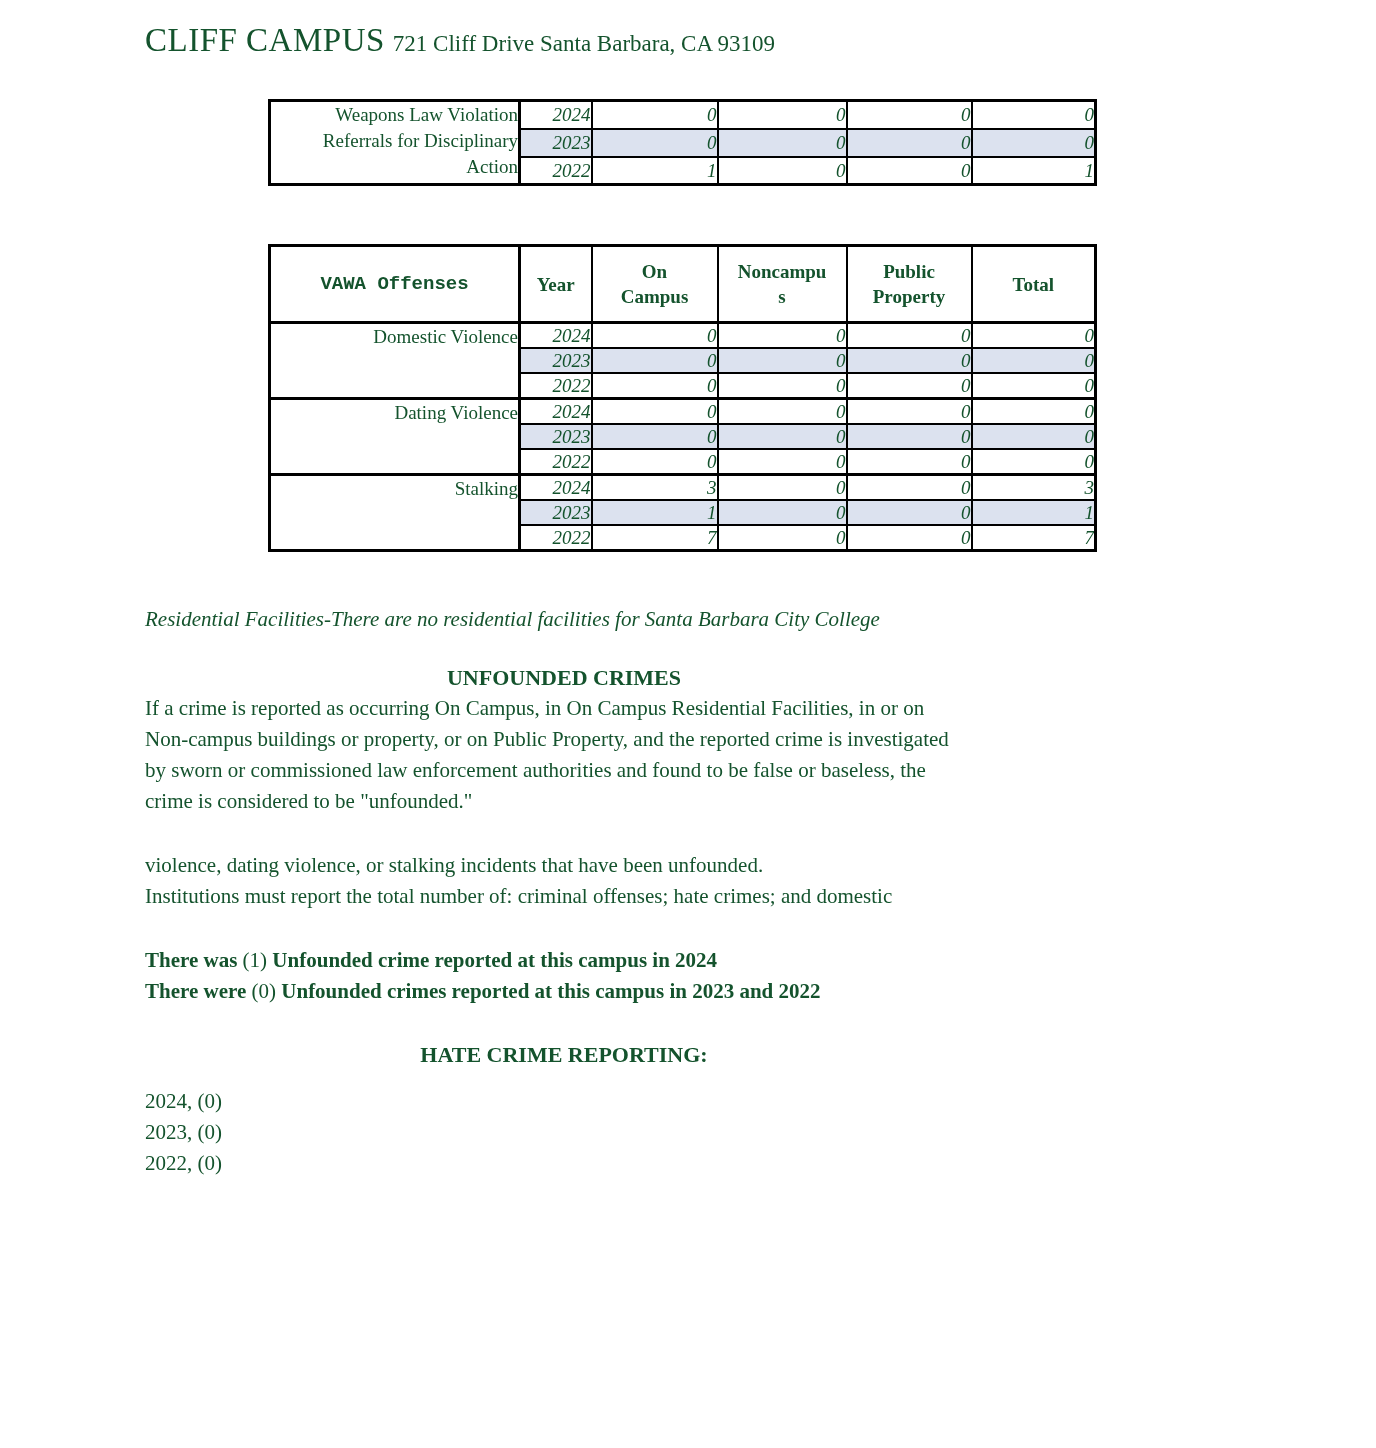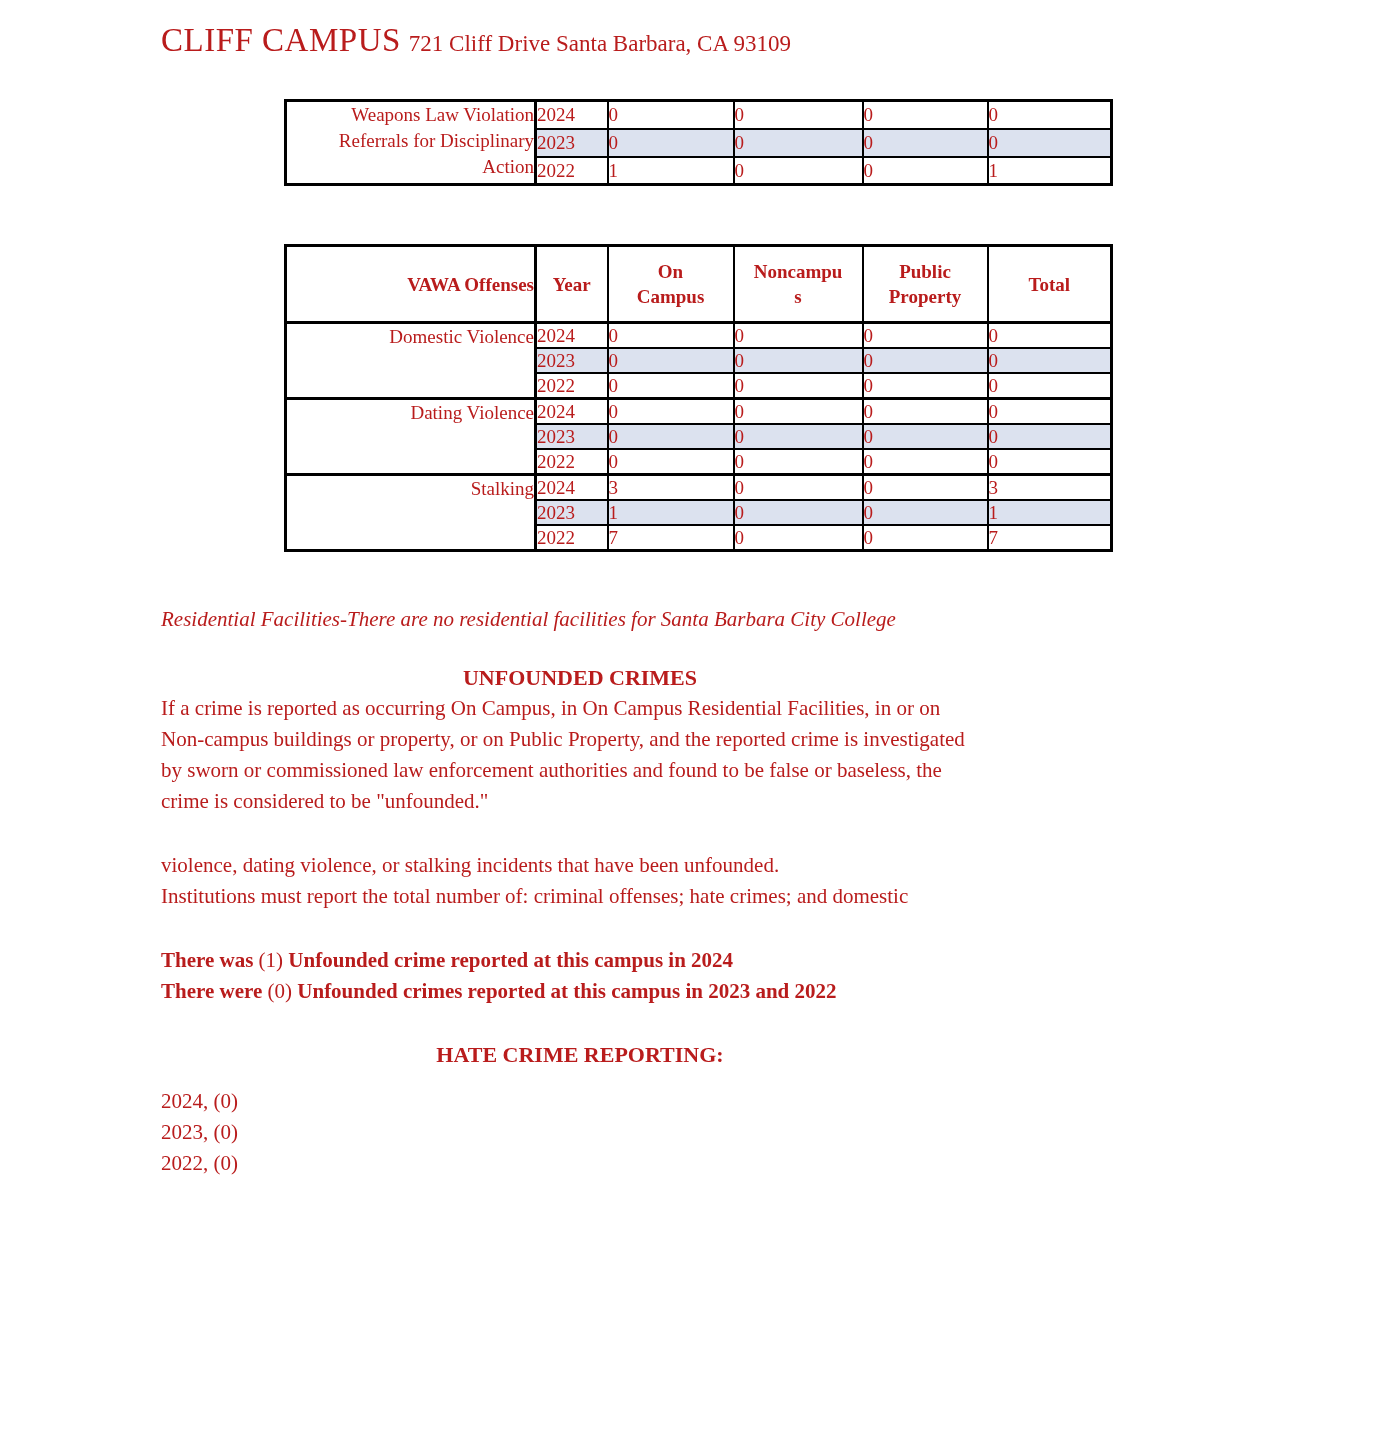--- a/index.html
+++ b/index.html
@@ -2,24 +2,23 @@
 <html><head>
 <meta charset="utf-8">
 <style>
   * { box-sizing: border-box; }
   html, body { margin: 0; padding: 0; background: #ffffff; }
   .page {
     position: relative;
     width: 1128px;
     height: 1448px;
     background: #ffffff;
-    color: #b91c1c;
+    color: #14532d;
     font-family: "Liberation Serif", serif;
     overflow: hidden;
-    margin-left: 16px;
   }
   .content { padding: 22px 145px 0 145px; }
 
   
   .doc-title { margin: 0; font-weight: normal; white-space: nowrap; }
   .title-campus { font-size: 33px; letter-spacing: 0.5px; }
   .title-address { font-size: 23px; }
 
   
   .tbl-wrap { margin-left: 123px; }
@@ -43,35 +42,35 @@
   col.c-n4 { width: 124px; }
 
   .label-cell {
     text-align: right;
     vertical-align: top;
     padding: 1px 6px 0 8px;
     white-space: pre-line;
     line-height: 26px;
     border-right-width: 3px !important;
   }
-  .year-cell, .num-cell { text-align: left; vertical-align: middle; line-height: 23px; }
+  .year-cell, .num-cell { text-align: right; vertical-align: middle; line-height: 23px; font-style: italic; }
   tr.shaded .year-cell, tr.shaded .num-cell { background: #dce2ef; }
 
   table.weapons tr { height: 28px; }
   table.vawa tr.body-row { height: 25px; }
   table.vawa tr.head-row { height: 77px; }
   table.vawa thead th {
     font-weight: bold;
     vertical-align: middle;
     text-align: center;
     white-space: pre-line;
     line-height: 25px;
     border-bottom-width: 3px !important;
   }
-  table.vawa thead th.label-cell { text-align: right; vertical-align: middle; }
+  table.vawa thead th.label-cell { text-align: center; vertical-align: middle; font-family: Liberation Mono, monospace; }
   table.vawa tr.group-start td { border-top-width: 3px; }
 
   .gap-t1 { height: 40px; }
   .gap-t2 { height: 58px; }
 
   
   .body-text { font-size: 21px; line-height: 31px; }
   .body-text .line { white-space: pre-wrap; }
   .note-para { margin-top: 38px; }
   .residential { margin-top: 52px; font-style: italic; }

